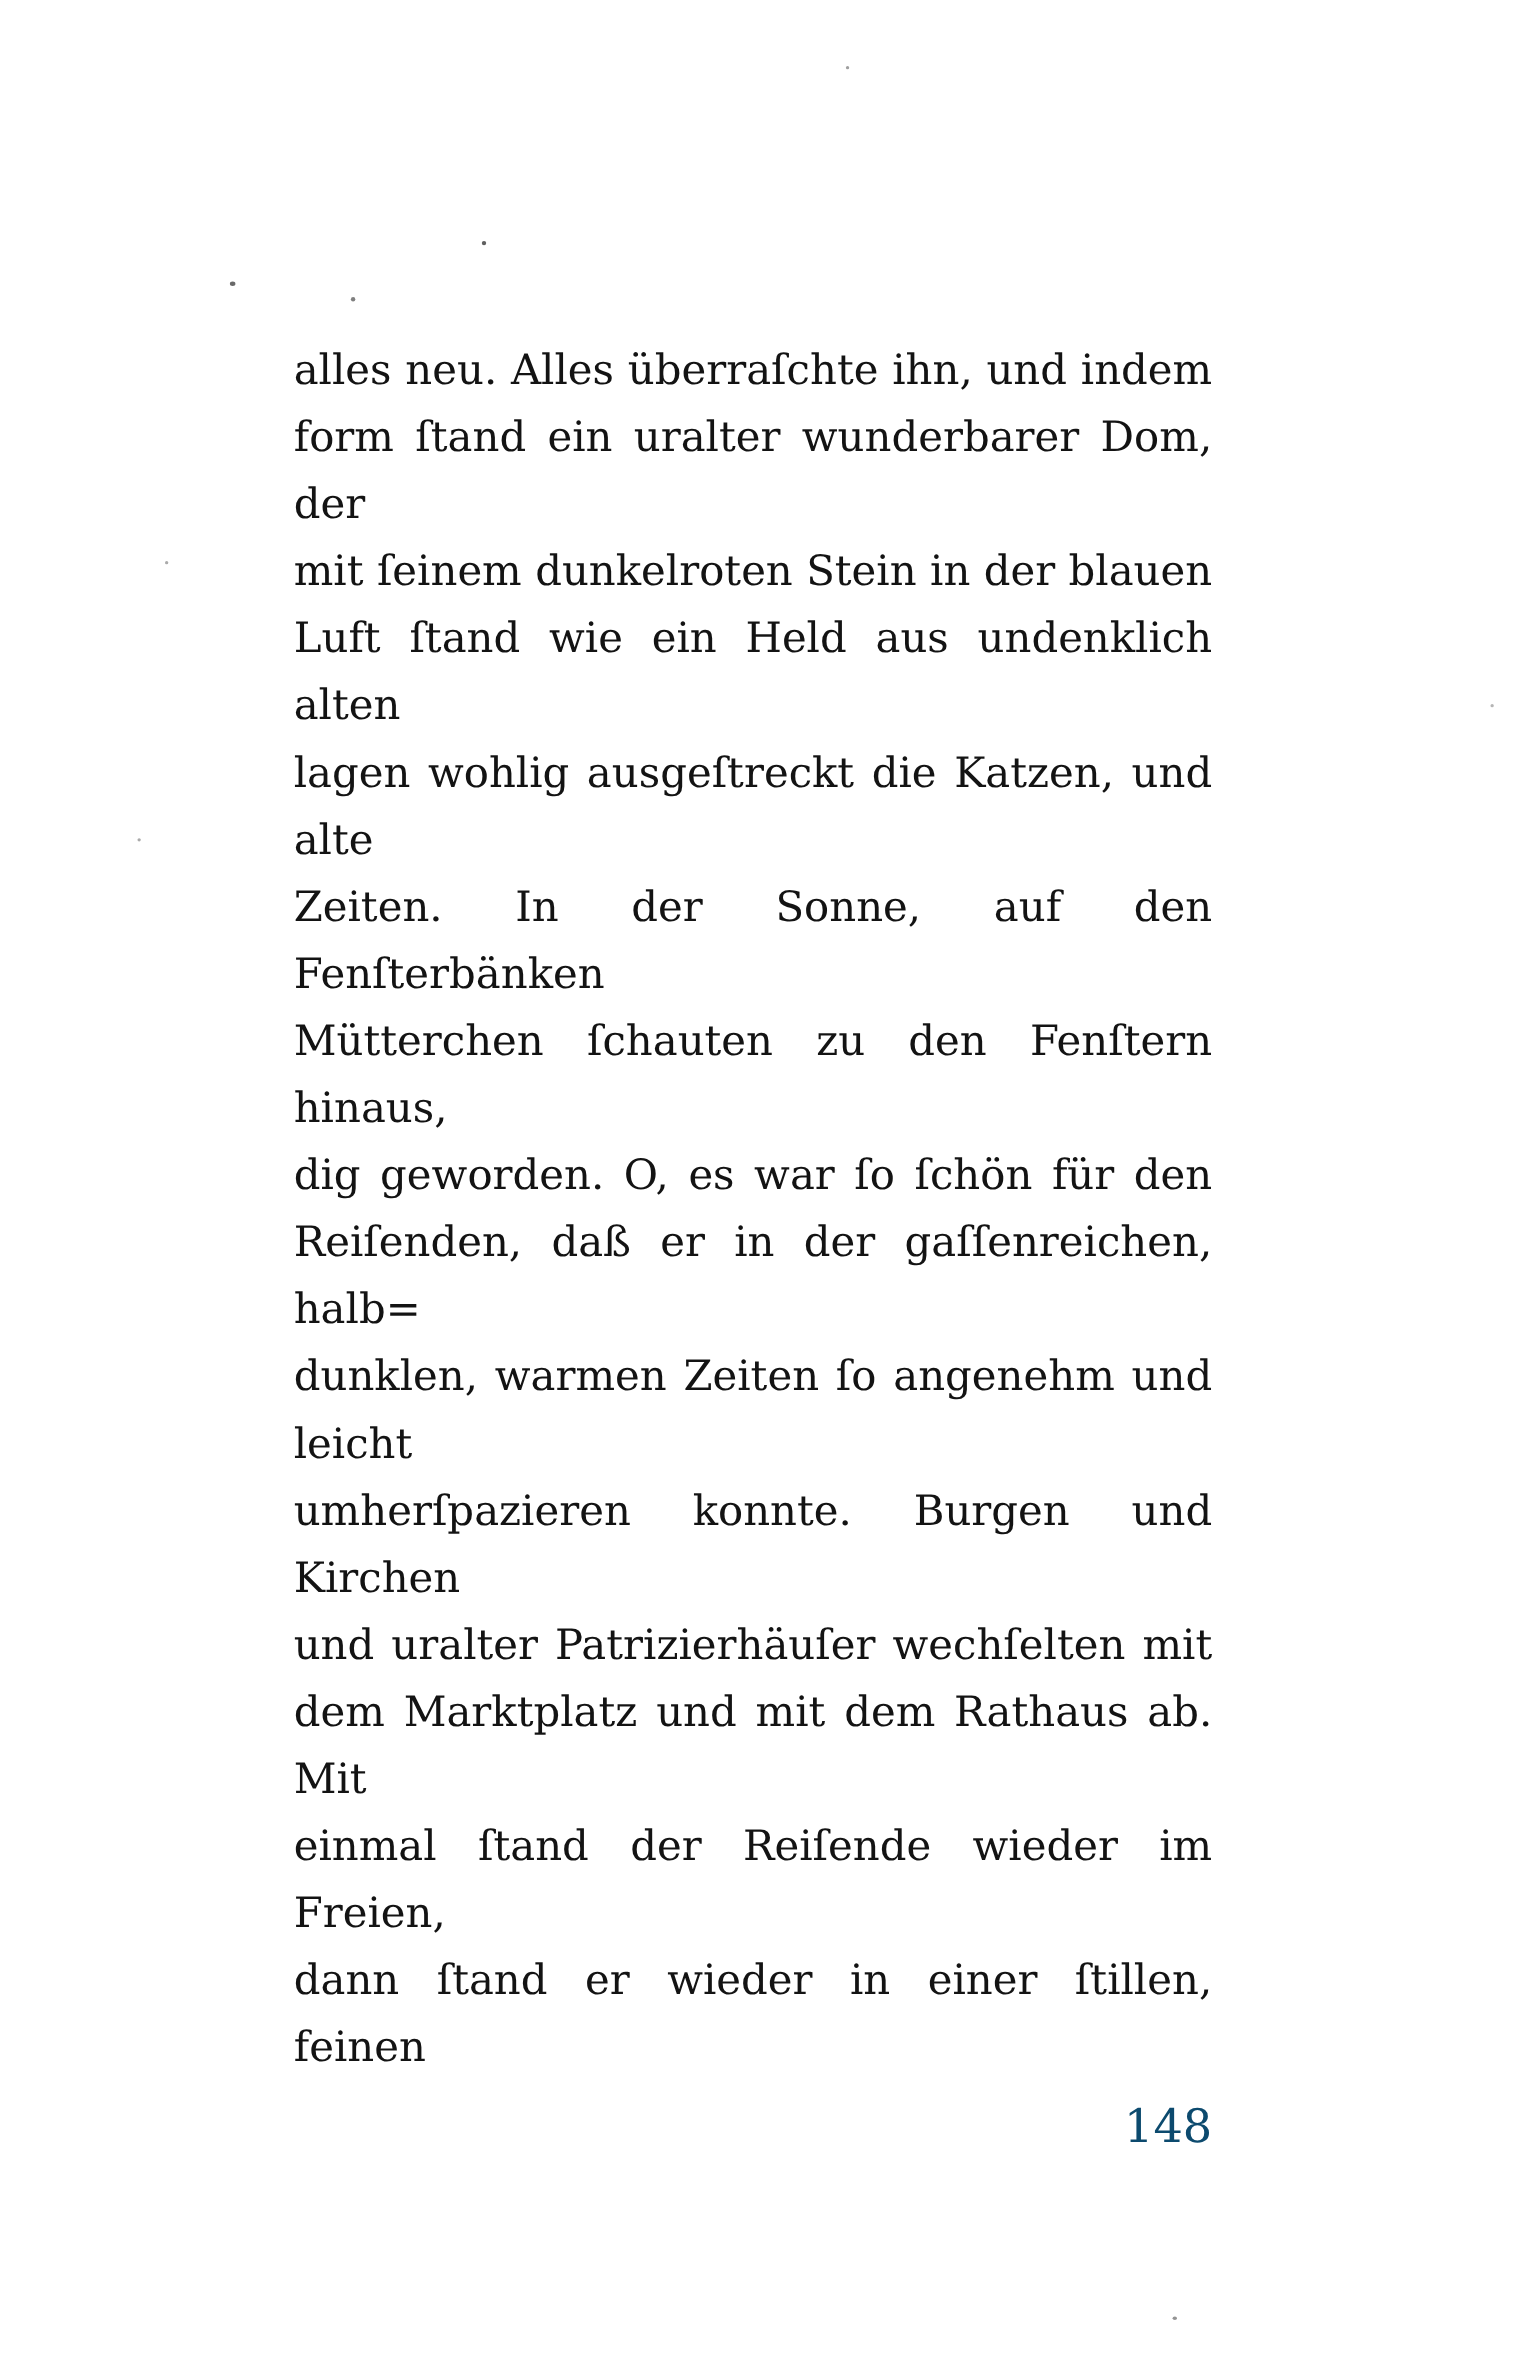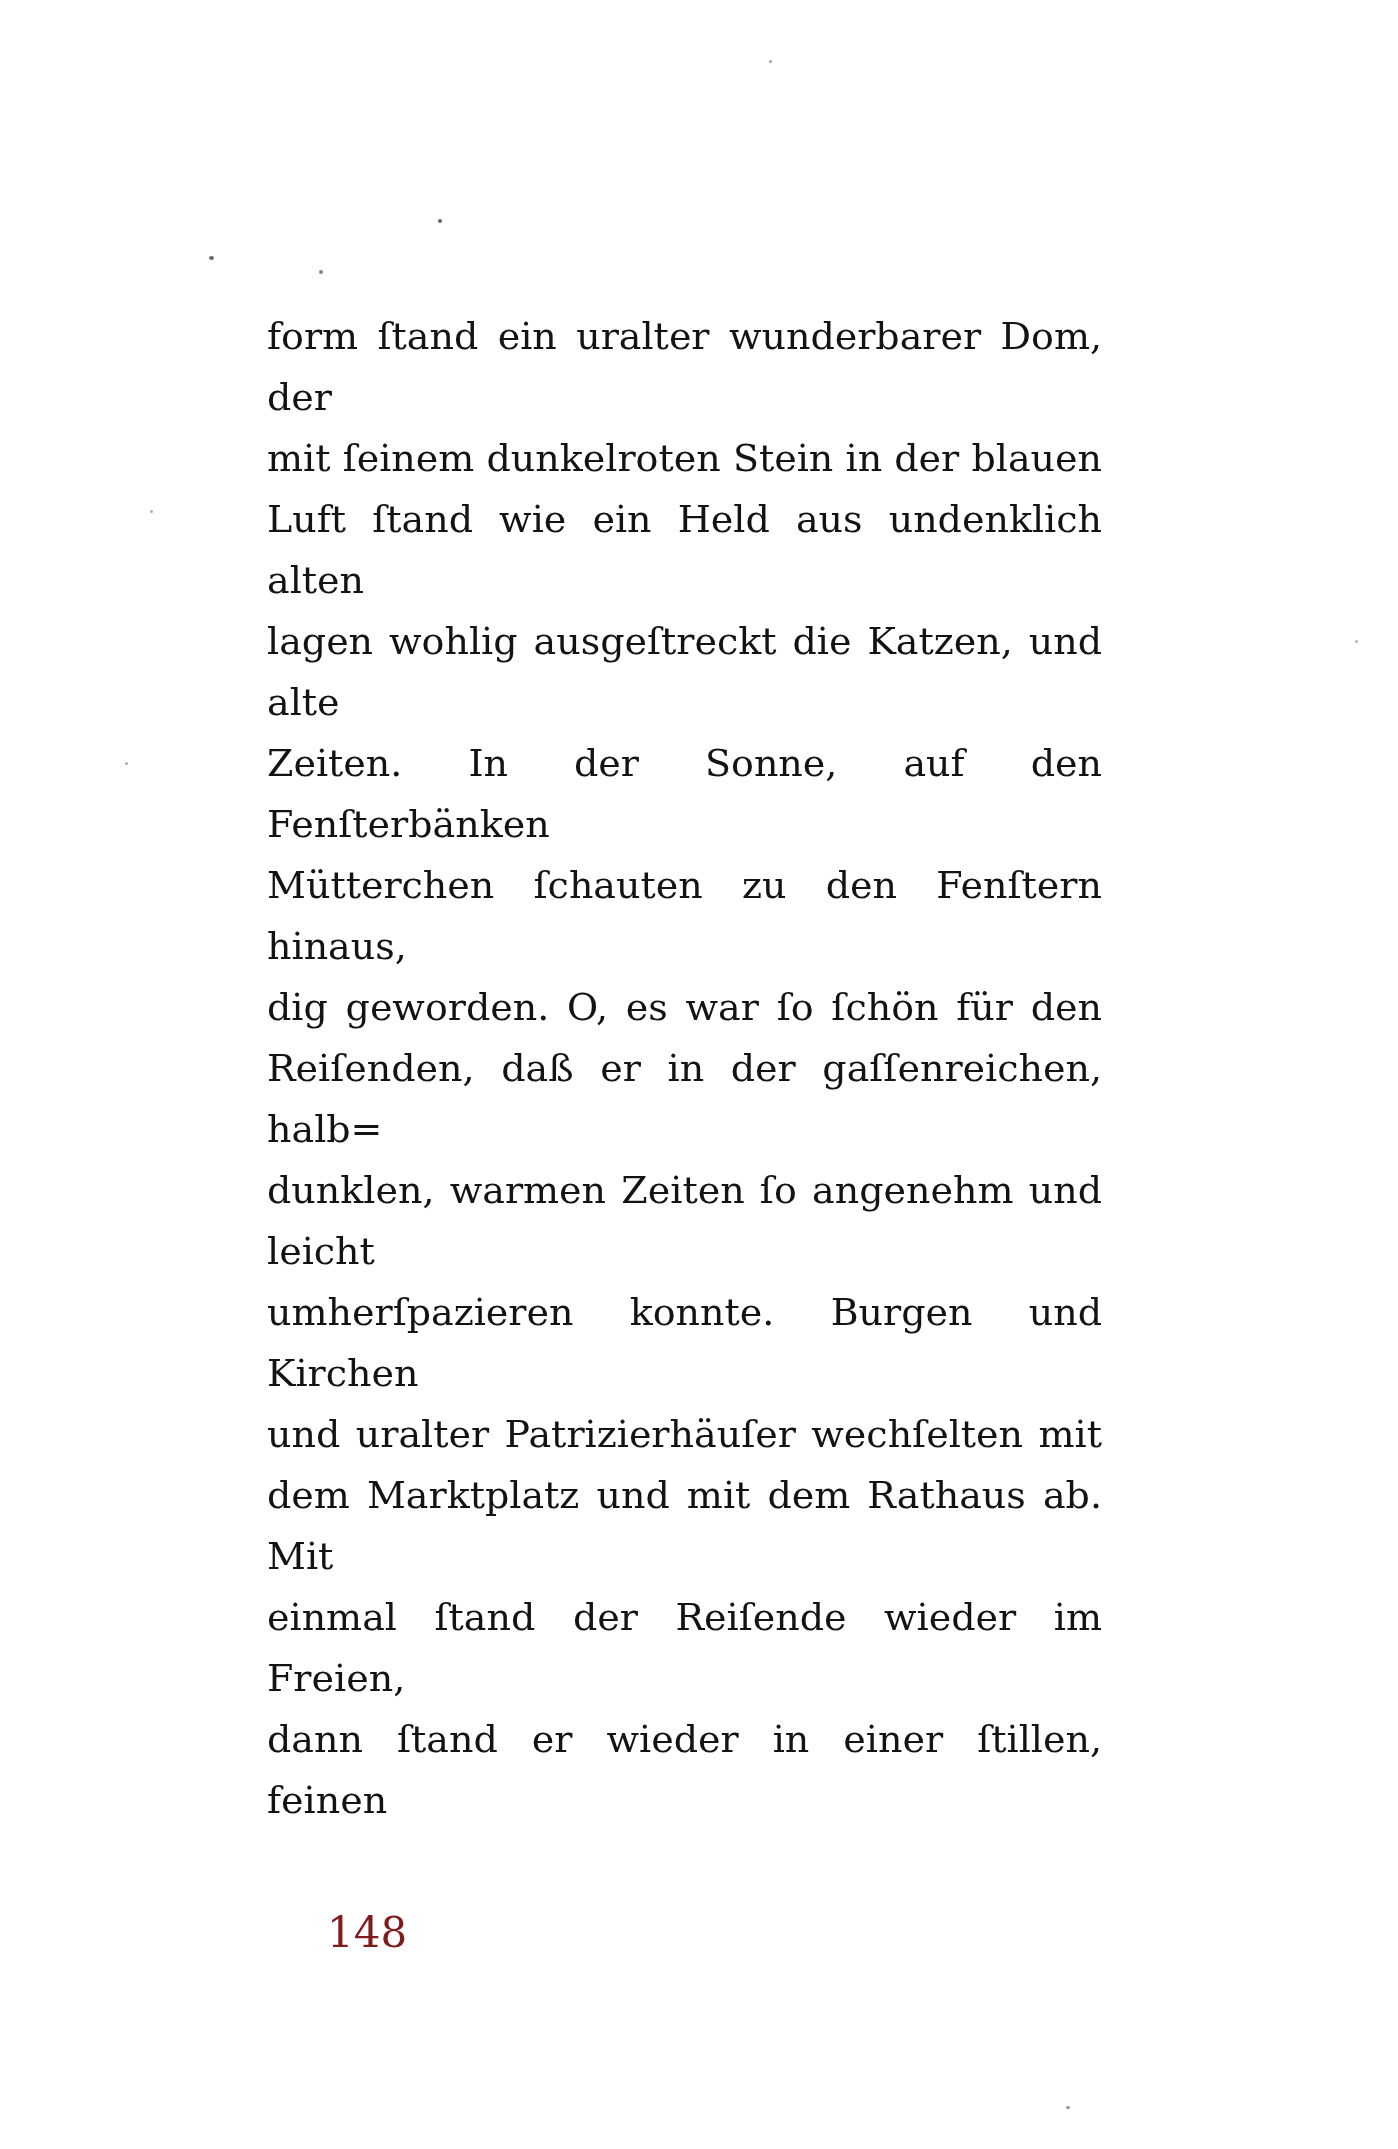--- a/index.html
+++ b/index.html
@@ -33,37 +33,38 @@
     text-align-last: justify;
     text-justify: inter-word;
   }
   .page-number {
     position: absolute;
     left: 267px;
     top: 1908px;
     width: 835px;
     padding-left: 60px;
     box-sizing: border-box;
-    text-align: left;
+    text-align: right;
     font-size: 42px;
     line-height: 50px;
-    color: #7f1d1d;
+    color: #0c4a6e;
   }
   .speck {
     position: absolute;
     background: #2a2a2a;
     border-radius: 50%;
   }
 </style>
 </head>
 <body>
 
 <div class="page">
 
   <div class="text-block">
+    <div class="line">alles neu. Alles überraſchte ihn, und indem</div>
     <div class="line">form ſtand ein uralter wunderbarer Dom, der</div>
     <div class="line">mit ſeinem dunkelroten Stein in der blauen</div>
     <div class="line">Luft ſtand wie ein Held aus undenklich alten</div>
     <div class="line">lagen wohlig ausgeſtreckt die Katzen, und alte</div>
     <div class="line">Zeiten. In der Sonne, auf den Fenſterbänken</div>
     <div class="line">Mütterchen ſchauten zu den Fenſtern hinaus,</div>
     <div class="line">dig geworden. O, es war ſo ſchön für den</div>
     <div class="line">Reiſenden, daß er in der gaſſenreichen, halb=</div>
     <div class="line">dunklen, warmen Zeiten ſo angenehm und leicht</div>
     <div class="line">umherſpazieren konnte. Burgen und Kirchen</div>

